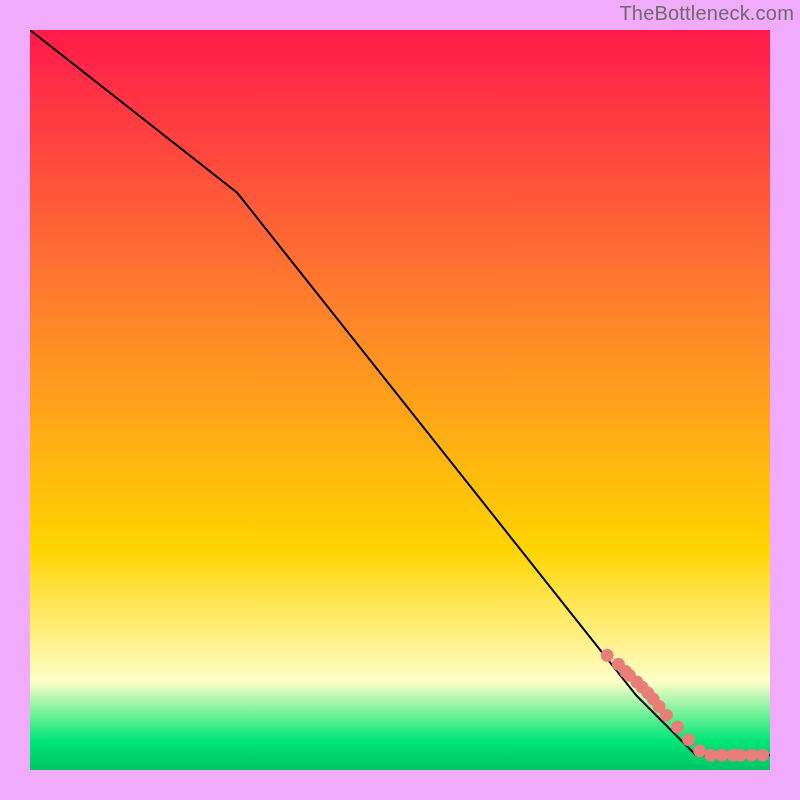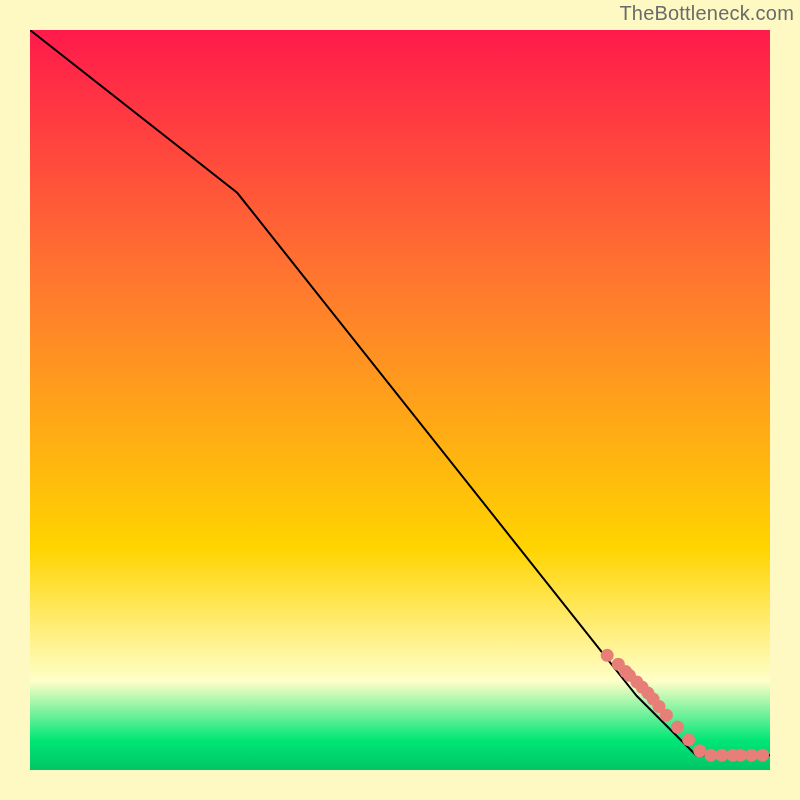--- a/index.html
+++ b/index.html
@@ -8,21 +8,21 @@
     width: 800px;
     height: 800px;
     background: #000;
     font-family: Arial, Helvetica, sans-serif;
     overflow: hidden;
   }
   .frame {
     position: relative;
     width: 800px;
     height: 800px;
-    background: #fef9c3;
+    background: #f0abfc;
   }
   .watermark {
     position: absolute;
     top: 2px;
     right: 6px;
     color: #6a6a6a;
     font-size: 20px;
     font-weight: 500;
     letter-spacing: 0.2px;
     user-select: none;

